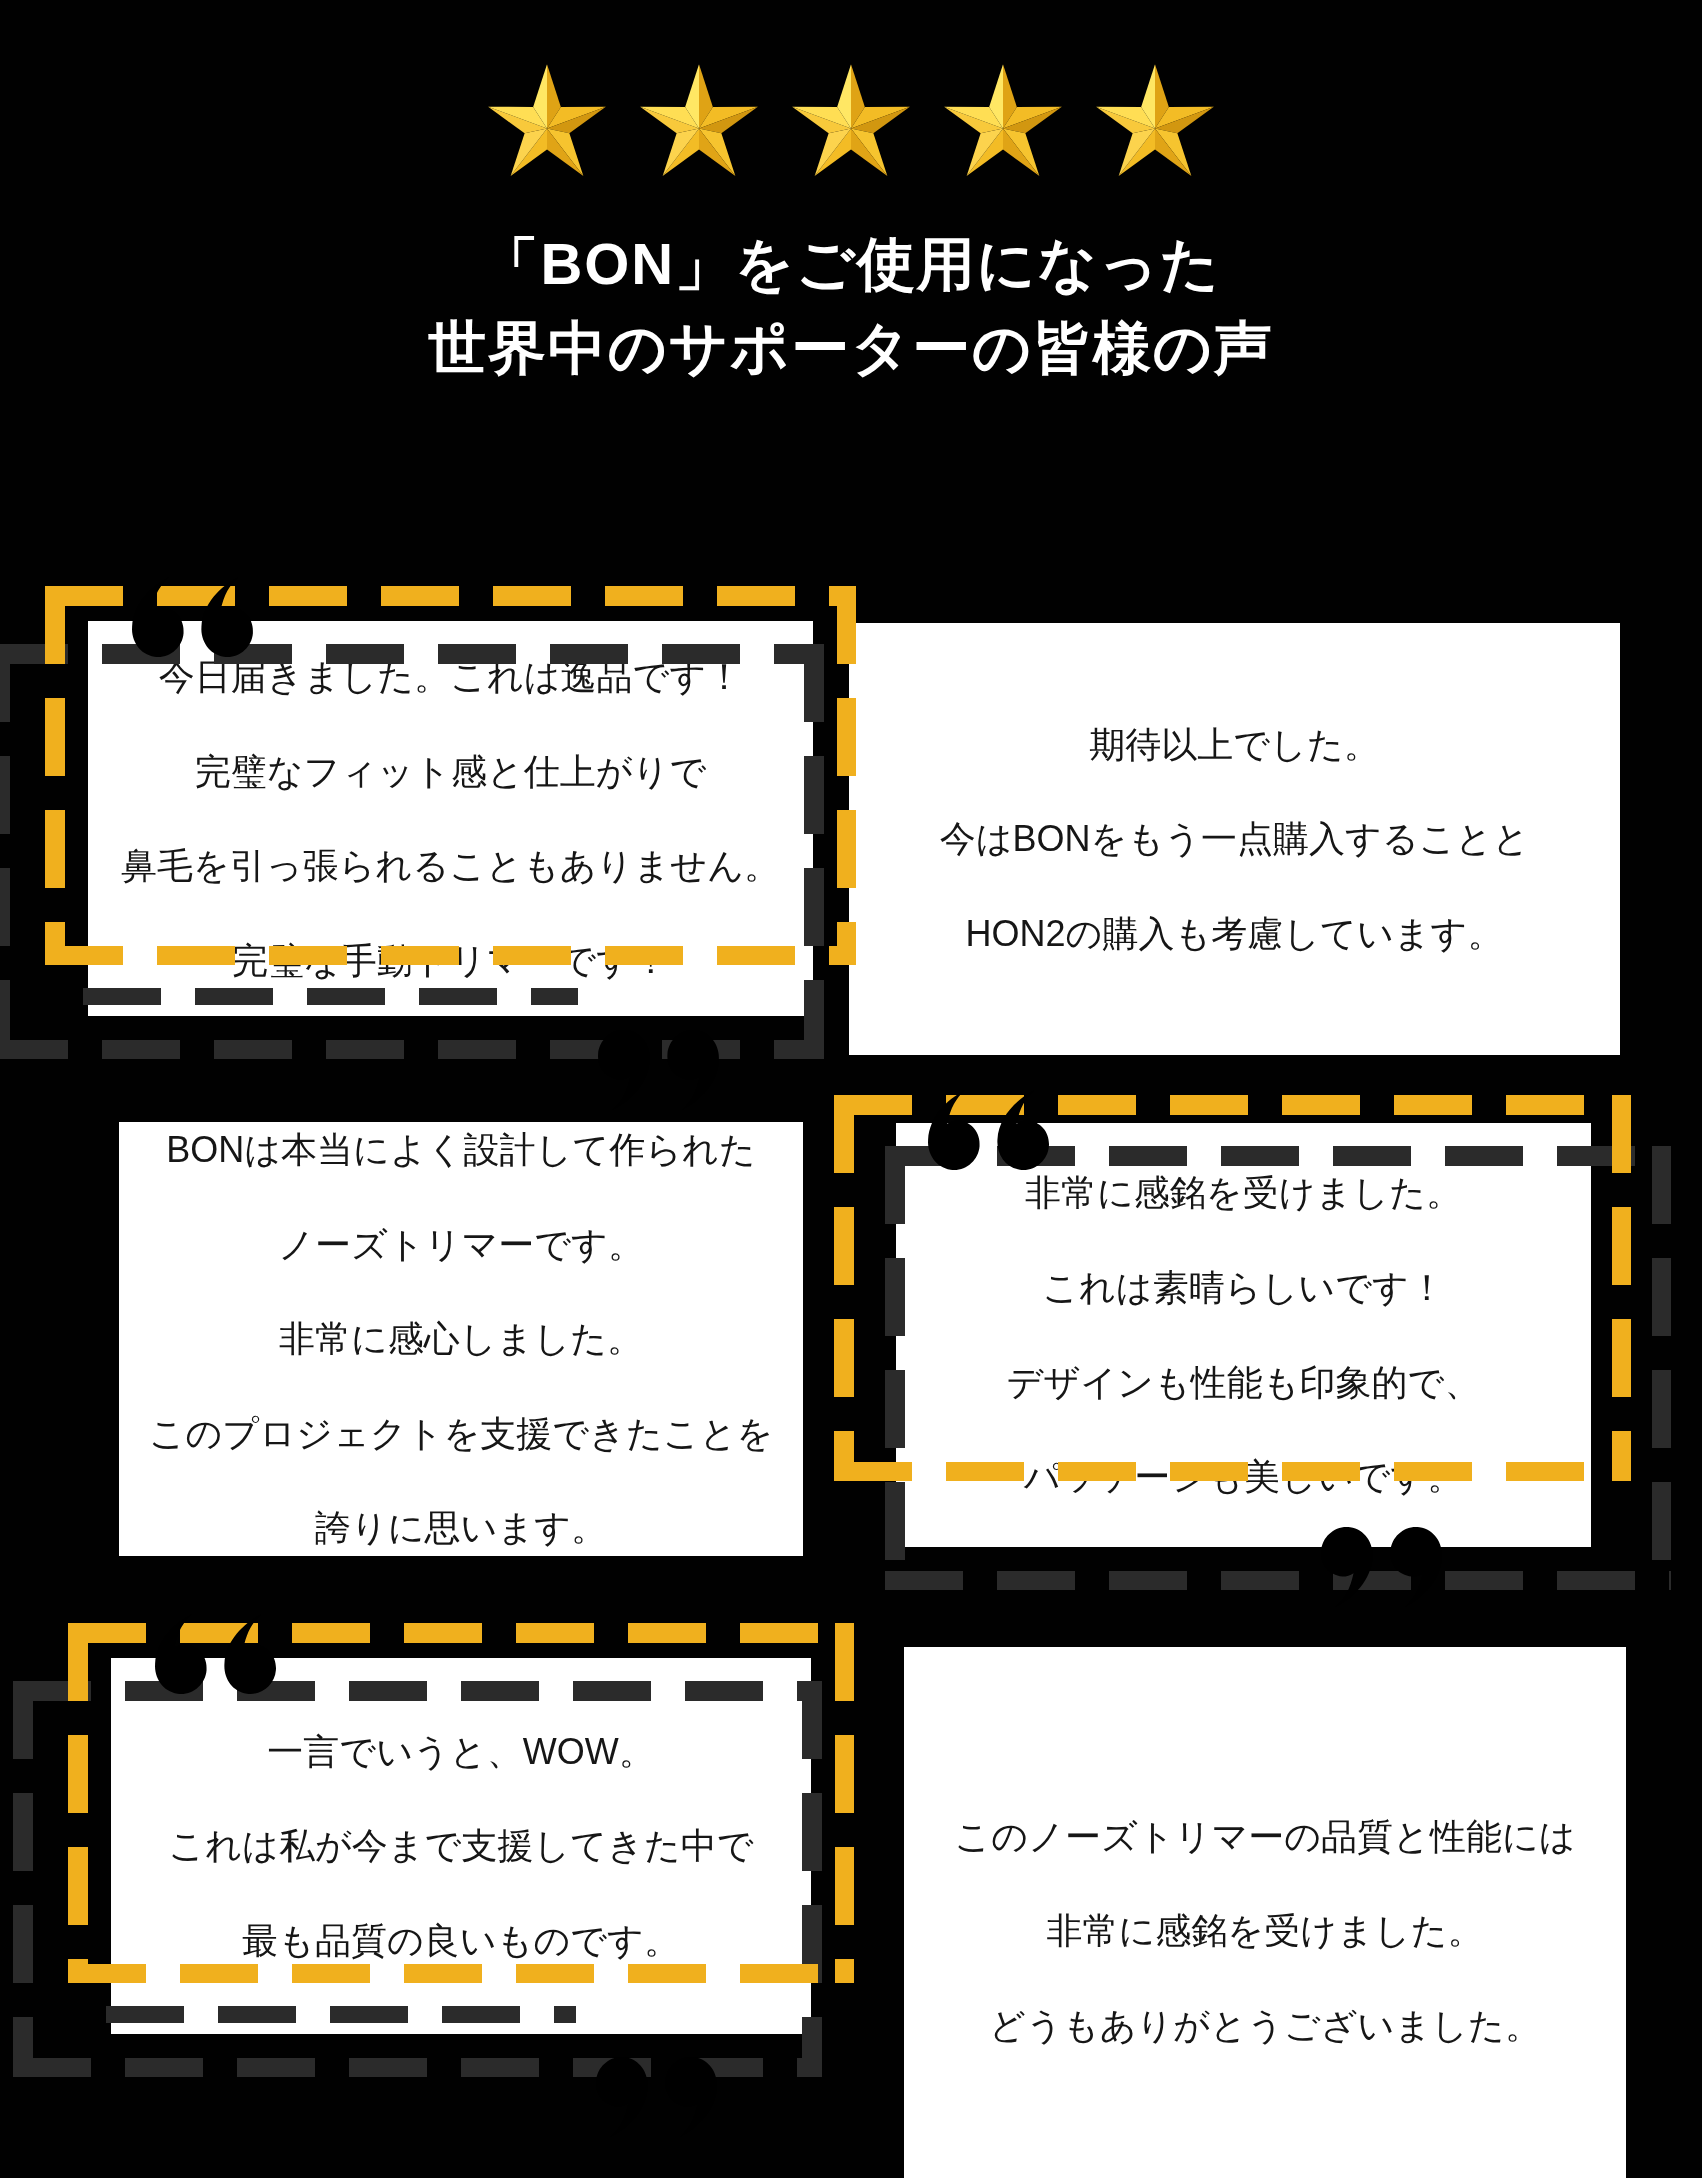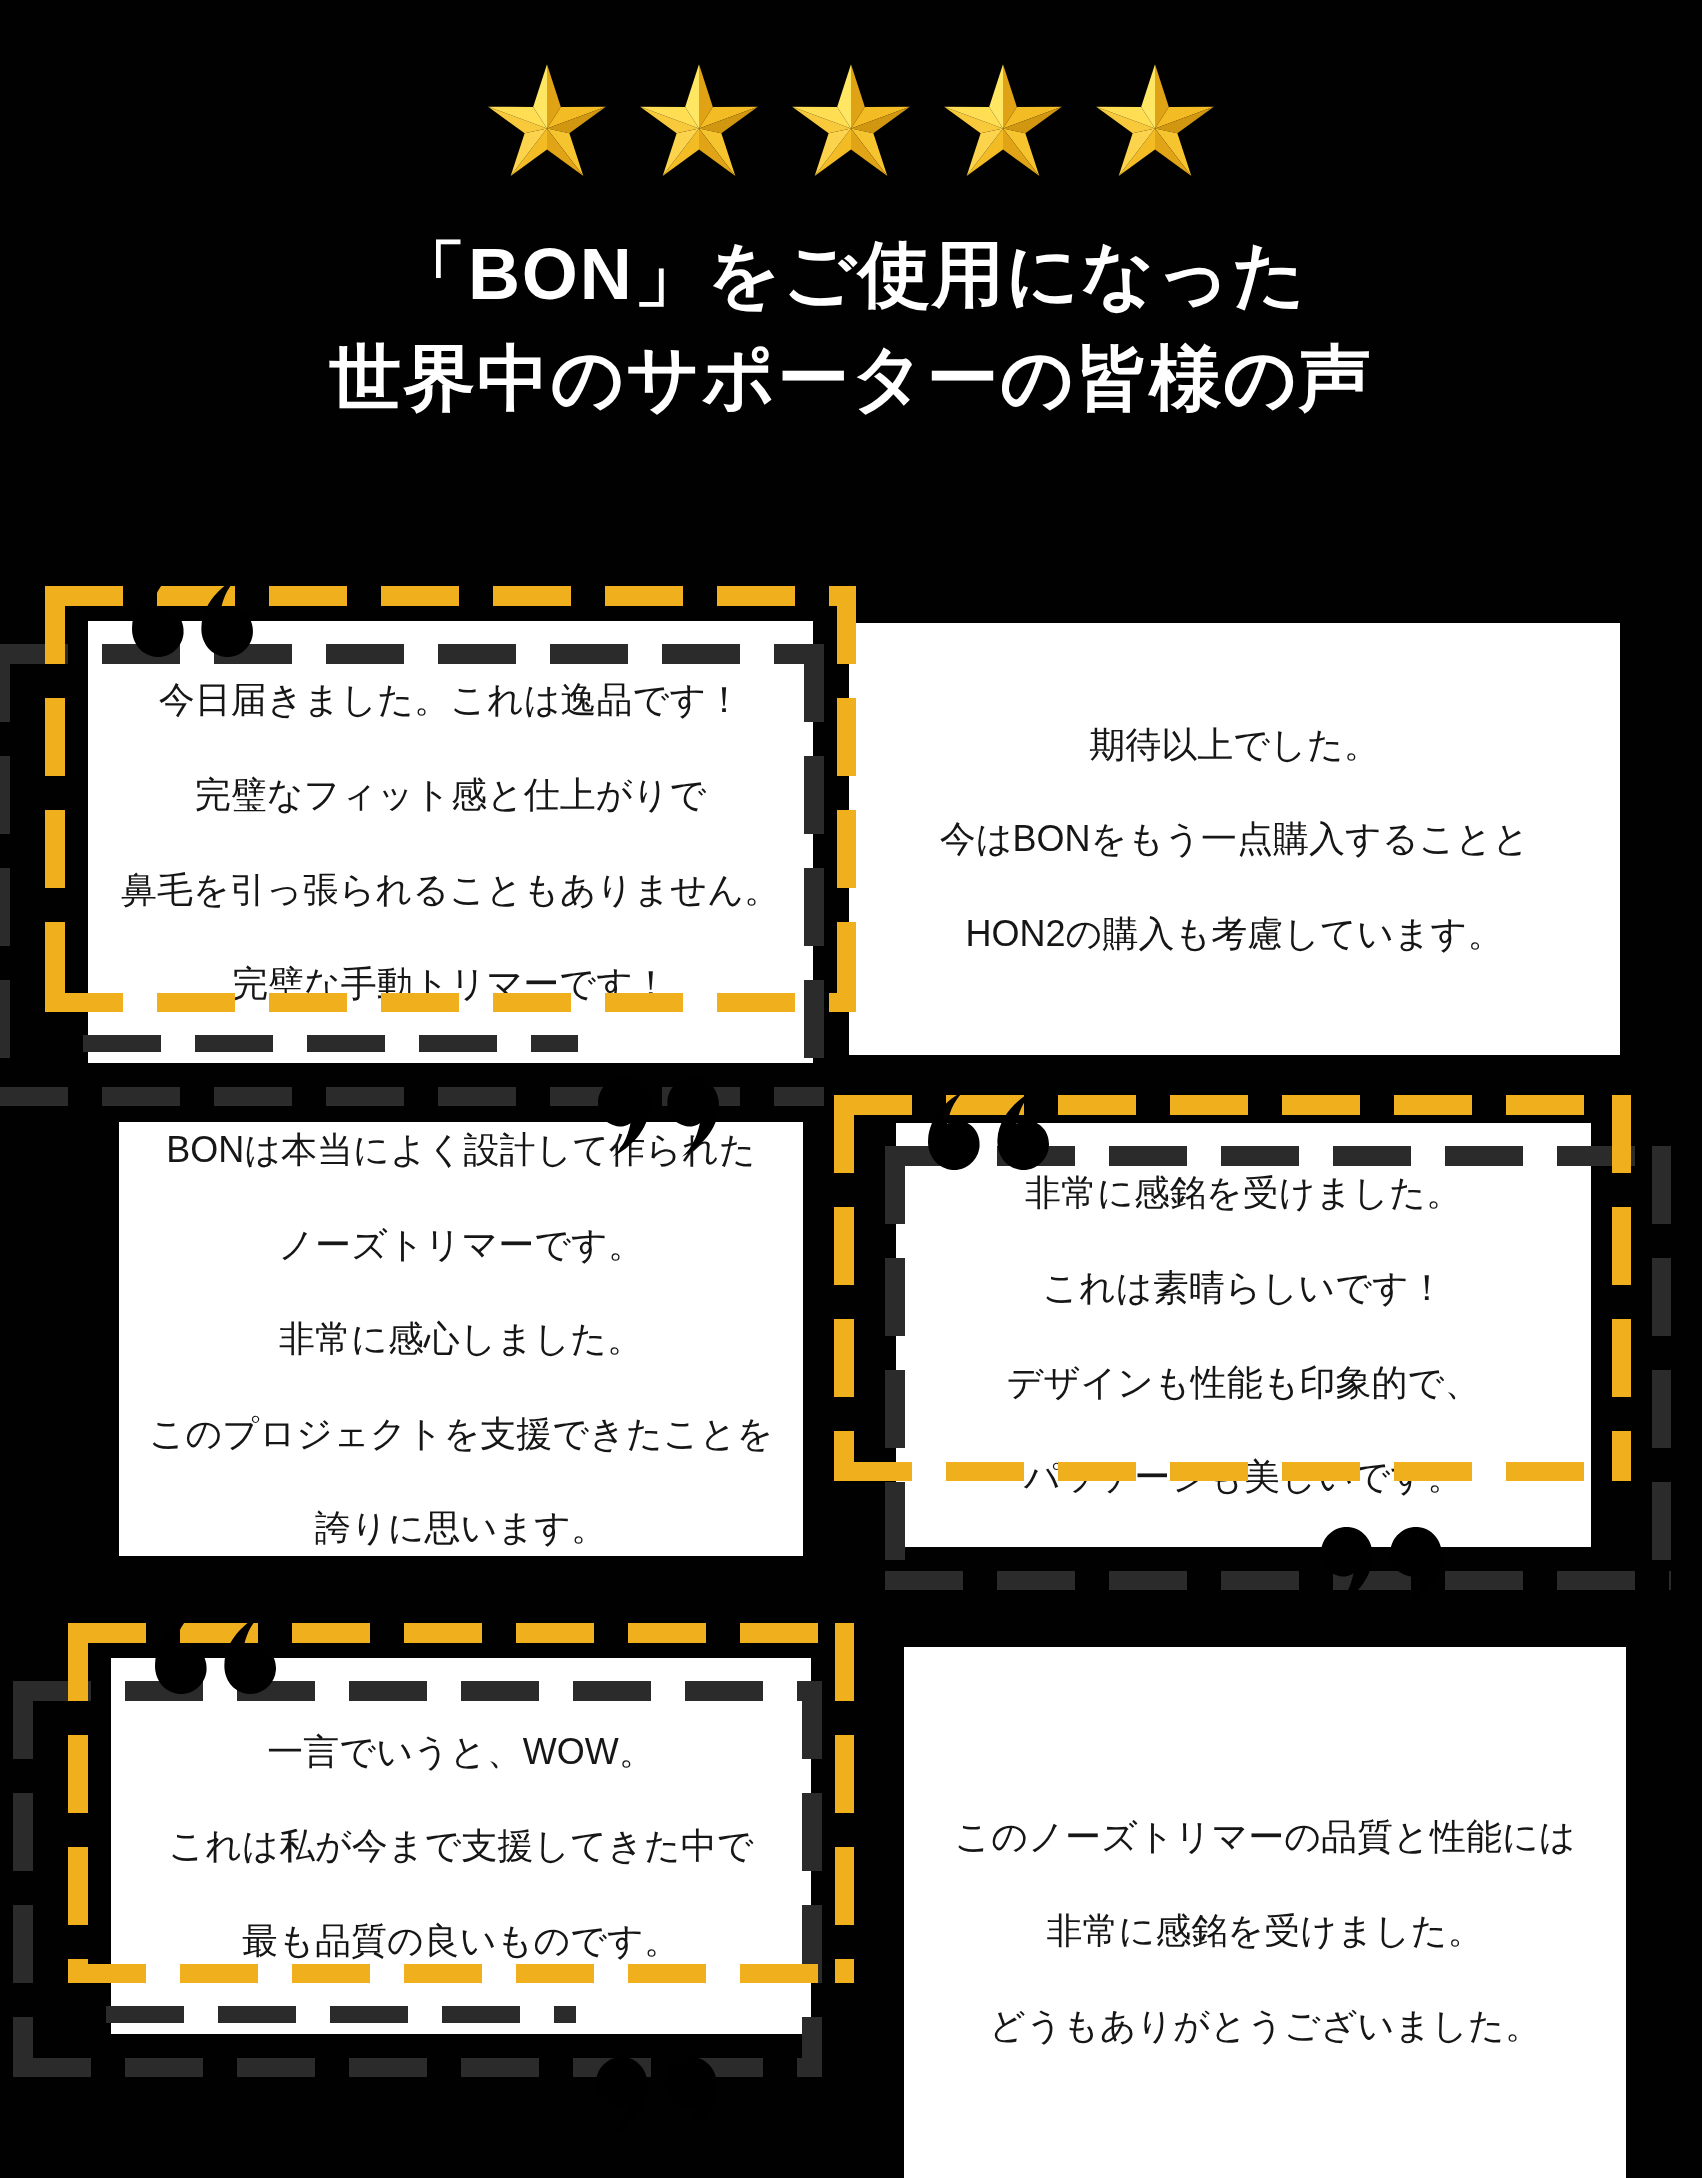--- a/index.html
+++ b/index.html
@@ -5,30 +5,30 @@
   html,body{margin:0;padding:0;background:#000;}
   .page{position:relative;width:1702px;height:2179px;background:#010101;overflow:hidden;
         font-family:"Liberation Sans","DejaVu Sans",sans-serif;}
 
   
   .stars{position:absolute;top:64px;left:0;right:0;display:flex;justify-content:center;gap:28px;}
   .star{width:124px;height:119px;}
 
   
   .title{position:absolute;top:222px;left:0;width:100%;text-align:center;color:#ffffff;
-         font-weight:900;font-size:72px;line-height:1.45;letter-spacing:1.8px;}
+         font-weight:900;font-size:58px;line-height:1.45;letter-spacing:1.8px;}
 
   
   .card{position:absolute;}
   .panel{position:absolute;inset:0;background:#ffffff;z-index:1;
          display:flex;flex-direction:column;justify-content:center;align-items:center;}
   .panel p{margin:26.6px 0;font-size:36px;line-height:1.15;color:#161616;text-align:center;
            white-space:nowrap;}
 
-  #c1{left:88px;  top:621px;  width:725px; height:442px;}
+  #c1{left:88px;  top:621px;  width:725px; height:395px;}
   #c2{left:849px; top:623px;  width:771px; height:432px;}
   #c3{left:87px;  top:1122px; width:684px; height:434px;margin-left:32px;}
   #c4{left:896px;top:1123px; width:695px; height:424px;}
   #c5{left:111px; top:1658px; width:700px; height:376px;}
   #c6{left:904px;top:1647px; width:722px; height:568px;}
 
   
   .fr{position:absolute;z-index:2;pointer-events:none;}
   .fr .h{position:absolute;left:0;right:0;height:19.5px;
          background:repeating-linear-gradient(90deg,var(--c) 0 78px,transparent 78px 112px);}

